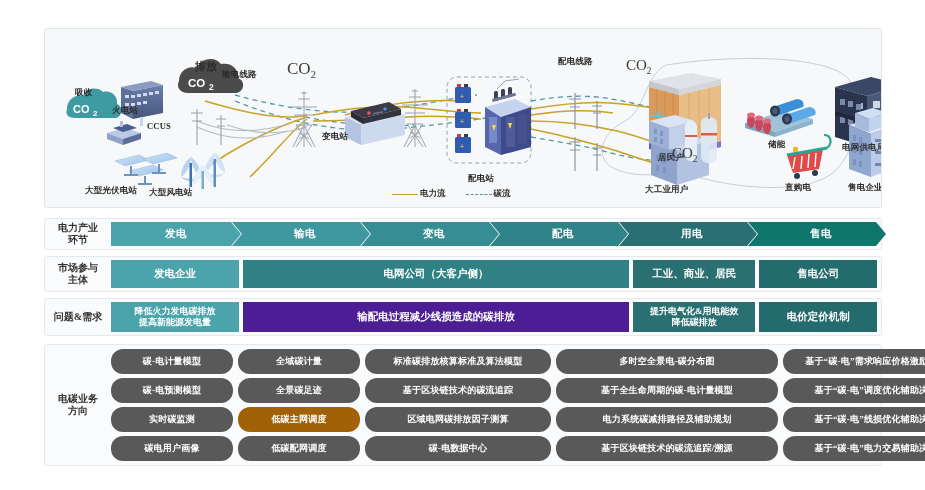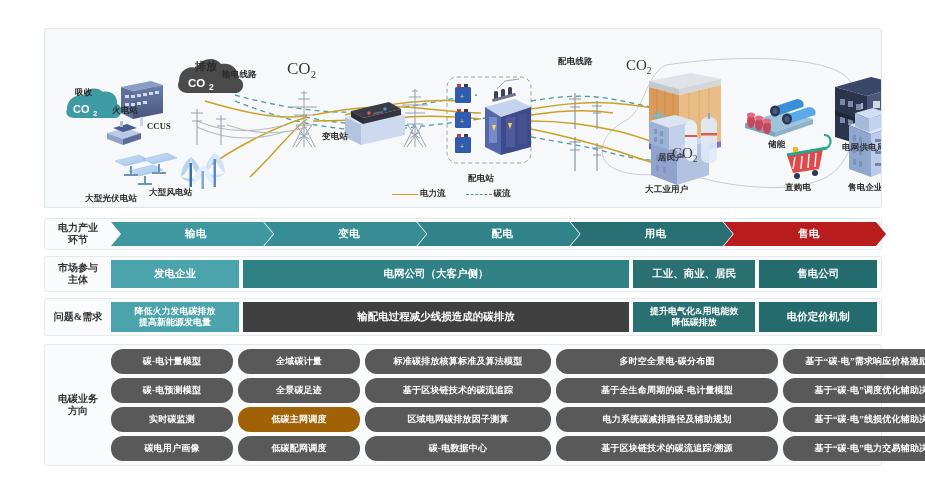--- a/index.html
+++ b/index.html
@@ -503,21 +503,21 @@
       </g>
       <rect x="816" y="74" width="2" height="6" fill="#9fb5d8"></rect>
     </g>
 
   </svg>
 
   <span class="dlabel" style="left:30px; top:58px;">吸收</span>
   <span class="dlabel" style="left:150px; top:30px; font-size:11px;">排放</span>
   <span class="dlabel" style="left:67px; top:76px;">火电站</span>
   <span class="dlabel" style="left:102px; top:92px; font-family:'Liberation Serif',serif;">CCUS</span>
-  <span class="dlabel" style="left:40px; top:164px;">大型光伏电站</span>
+  <span class="dlabel" style="left:40px; top:156px;">大型光伏电站</span>
   <span class="dlabel" style="left:104px; top:158px;">大型风电站</span>
   <span class="dlabel" style="left:177px; top:40px;">输电线路</span>
   <span class="dlabel" style="left:277px; top:102px;">变电站</span>
   <span class="dlabel" style="left:423px; top:144px;">配电站</span>
   <span class="dlabel" style="left:513px; top:27px;">配电线路</span>
   <span class="dlabel" style="left:613px; top:123px;">居民户</span>
   <span class="dlabel" style="left:600px; top:155px;">大工业用户</span>
   <span class="dlabel" style="left:723px; top:110px;">储能</span>
   <span class="dlabel" style="left:797px; top:113px;">电网供电局</span>
   <span class="dlabel" style="left:740px; top:153px;">直购电</span>
@@ -534,33 +534,36 @@
   <span class="lg-gap"></span>
   <span class="lg-line lg-dash"></span>
   <span>碳流</span>
 </div>
 
 <div class="band" id="band-chain">
   <div class="band-label">电力产业
 环节</div>
   <div class="band-body">
     <div class="chev-track" id="chain-track">
+        <div class="chev first" style="background: rgb(75, 163, 172); z-index: 20;">
+          <span>发电</span>
+        </div>
         <div class="chev" style="background: rgb(63, 152, 160); z-index: 19;">
           <span>输电</span>
         </div>
         <div class="chev" style="background: rgb(54, 142, 148); z-index: 18;">
           <span>变电</span>
         </div>
         <div class="chev" style="background: rgb(47, 131, 137); z-index: 17;">
           <span>配电</span>
         </div>
         <div class="chev" style="background: rgb(42, 111, 115); z-index: 16;">
           <span>用电</span>
         </div>
-        <div class="chev" style="background: #b91c1c; z-index: 15;">
+        <div class="chev" style="background: #0f766e; z-index: 15;">
           <span>售电</span>
         </div>
       </div>
   </div>
 </div>
 
 <div class="band" id="band-market">
   <div class="band-label">市场参与
 主体</div>
   <div class="band-body">
@@ -572,21 +575,21 @@
       </div>
   </div>
 </div>
 
 <div class="band" id="band-need">
   <div class="band-label">问题&amp;需求</div>
   <div class="band-body">
     <div class="seg-track" id="need-track">
         <div class="seg" style="background: rgb(75, 163, 172); flex: 127 0 0px;">降低火力发电碳排放
 提高新能源发电量</div>
-        <div class="seg big" style="background: #404040; flex: 400 0 0px;">输配电过程减少线损造成的碳排放</div>
+        <div class="seg big" style="background: #4c1d95; flex: 400 0 0px;">输配电过程减少线损造成的碳排放</div>
         <div class="seg" style="background: rgb(42, 112, 115); flex: 121 0 0px;">提升电气化&amp;用电能效
 降低碳排放</div>
         <div class="seg big" style="background: rgb(36, 107, 110); flex: 116 0 0px;">电价定价机制</div>
       </div>
   </div>
 </div>
 
 <div class="band" id="band-biz">
   <div class="band-label">电碳业务
 方向</div>

